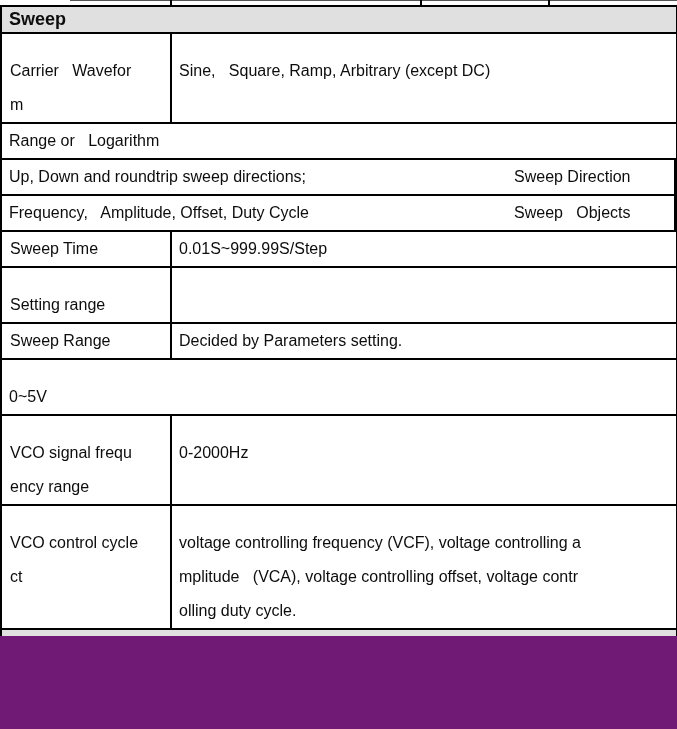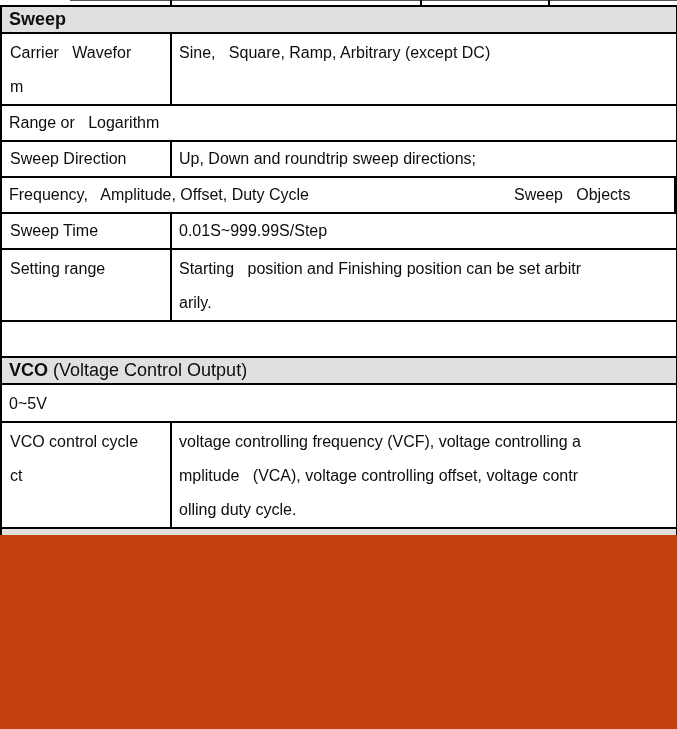--- a/index.html
+++ b/index.html
@@ -1,21 +1,21 @@
 <!DOCTYPE html>
 <html><head>
 <meta charset="utf-8">
 <style>
   * { box-sizing: border-box; margin: 0; padding: 0; }
   html, body { background: #ffffff; }
   .sheet {
     width: 677px;
     height: 729px;
     overflow: hidden;
-    background: #c2410c;
+    background: #701a75;
     font-family: "Liberation Sans", sans-serif;
     font-size: 16px;
     color: #0d0d0d;
     position: relative;
   }
   
   .partial {
     position: relative;
     height: 7px;
     background: #ffffff;
@@ -55,21 +55,21 @@
   }
   .lab {
     flex: 0 0 170px;
     border-right: 2px solid #000;
     padding: 0 4px 0 8px;
   }
   .val {
     flex: 1;
     padding: 0 8px 0 7px;
   }
-  .row.multi .c { padding-top: 2px; }
+  .row.multi .c { padding-top: 20px; }
   
   .sliver {
     height: 6px;
     background: #e0e0e0;
     border-left: 2px solid #000;
     border-right: 1px solid #000;
   }
 </style>
 </head>
 <body>
@@ -89,43 +89,47 @@
 
     <div class="row multi">
       <div class="c lab">Carrier   Wavefor
 m</div>
       <div class="c val">Sine,   Square, Ramp, Arbitrary (except DC)</div>
     </div>
     <div class="row">
       <div class="c val">Range or   Logarithm</div>
     </div>
     <div class="row">
+      <div class="c val">Up, Down and roundtrip sweep directions;</div>
       <div class="c lab">Sweep Direction</div>
-      <div class="c val">Up, Down and roundtrip sweep directions;</div>
     </div>
     <div class="row">
       <div class="c val">Frequency,   Amplitude, Offset, Duty Cycle</div>
       <div class="c lab">Sweep   Objects</div>
     </div>
     <div class="row">
       <div class="c lab">Sweep Time</div>
       <div class="c val">0.01S~999.99S/Step</div>
     </div>
     <div class="row multi">
       <div class="c lab">Setting range</div>
-      <div class="c val">Starting   position and Finishing position can be set arbitr
-arily.</div>
     </div>
     <div class="row">
+      <div class="c lab">Sweep Range</div>
+      <div class="c val">Decided by Parameters setting.</div>
     </div>
 
-    <div class="sechead"><span class="bold">VCO</span><span> (Voltage Control Output)</span></div>
 
     <div class="row multi">
       <div class="c val">0~5V</div>
+    </div>
+    <div class="row multi">
+      <div class="c lab">VCO signal frequ
+ency range</div>
+      <div class="c val">0-2000Hz</div>
     </div>
     <div class="row multi">
       <div class="c lab">VCO control cycle
 ct</div>
       <div class="c val">voltage controlling frequency (VCF), voltage controlling a
 mplitude   (VCA), voltage controlling offset, voltage contr
 olling duty cycle.</div>
     </div>
 
   </div>

